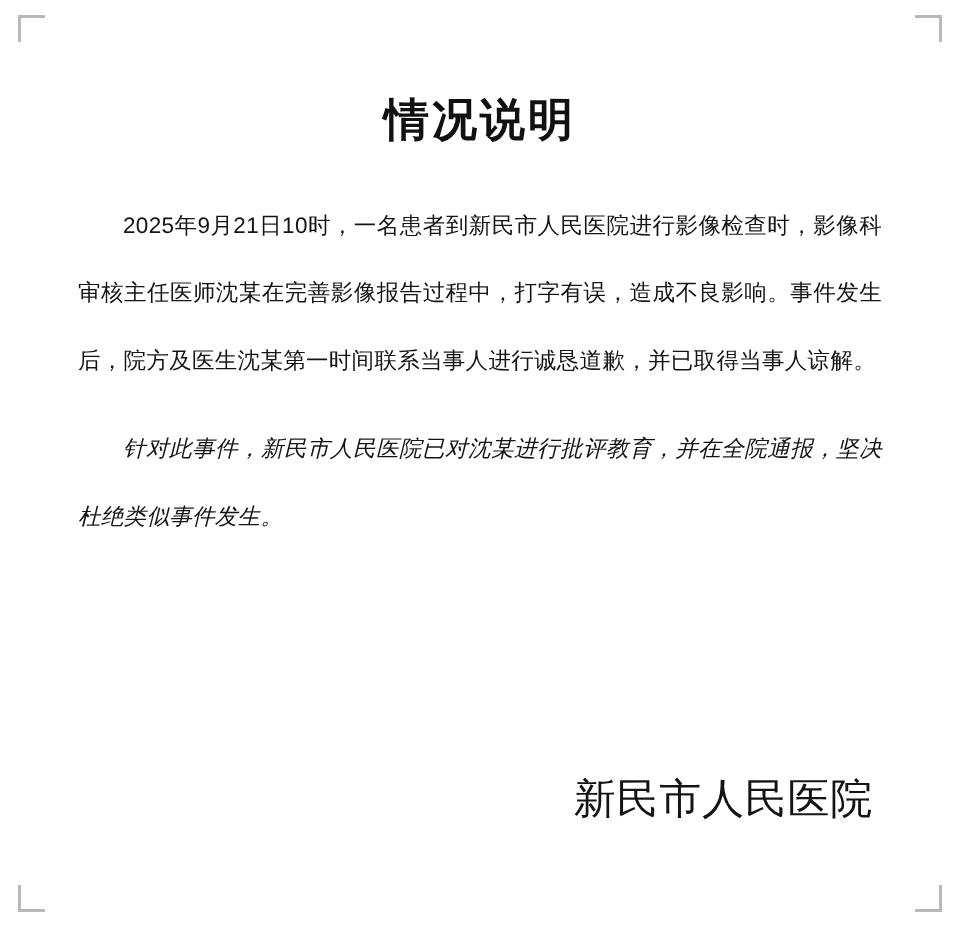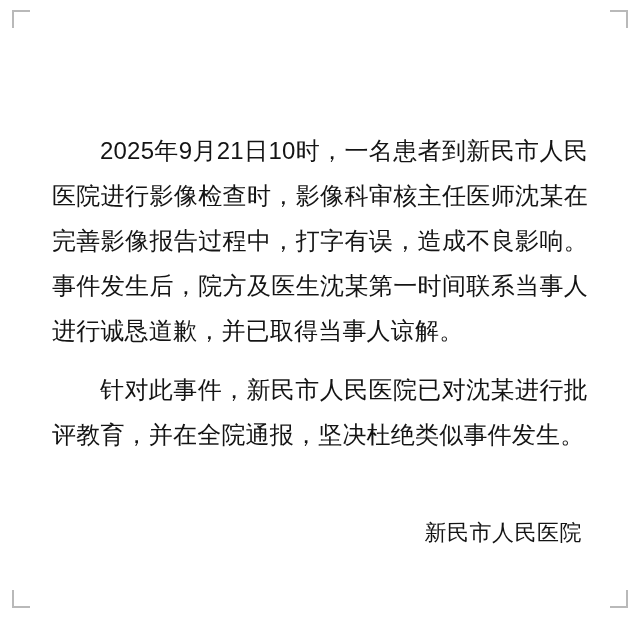--- a/index.html
+++ b/index.html
@@ -50,56 +50,58 @@
   }
 
   .body-block {
     position: absolute;
     top: 128px;
     left: 52px;
     width: 536px;
   }
 
   .para {
-    font-size: 24px;
+    font-size: 15px;
     line-height: 45px;
     text-align: justify;
     text-justify: inter-ideograph;
     letter-spacing: 0.2px;
     color: #141414;
     margin: 0 0 8px 0;
     text-indent: 2em;
   }
   .para.p2 {
     margin-top: 14px;
+    font-style: italic;
   }
 
   .sign-block {
     position: absolute;
     right: 58px;
     top: 512px;
     text-align: right;
   }
   .sign-line {
-    font-size: 22px;
+    font-size: 28px;
     line-height: 42px;
     color: #141414;
     letter-spacing: 0.5px;
   }
 </style>
 </head>
 <body>
 
 <div class="page">
 
   <div class="crop-mark crop-tl"></div>
   <div class="crop-mark crop-tr"></div>
   <div class="crop-mark crop-bl"></div>
   <div class="crop-mark crop-br"></div>
 
+  <h1 class="doc-title">情况说明</h1>
 
   <div class="body-block">
     <p class="para p1">2025年9月21日10时，一名患者到新民市人民医院进行影像检查时，影像科审核主任医师沈某在完善影像报告过程中，打字有误，造成不良影响。事件发生后，院方及医生沈某第一时间联系当事人进行诚恳道歉，并已取得当事人谅解。</p>
     <p class="para p2">针对此事件，新民市人民医院已对沈某进行批评教育，并在全院通报，坚决杜绝类似事件发生。</p>
   </div>
 
   <div class="sign-block">
     <div class="sign-line">新民市人民医院</div>
   </div>
 

